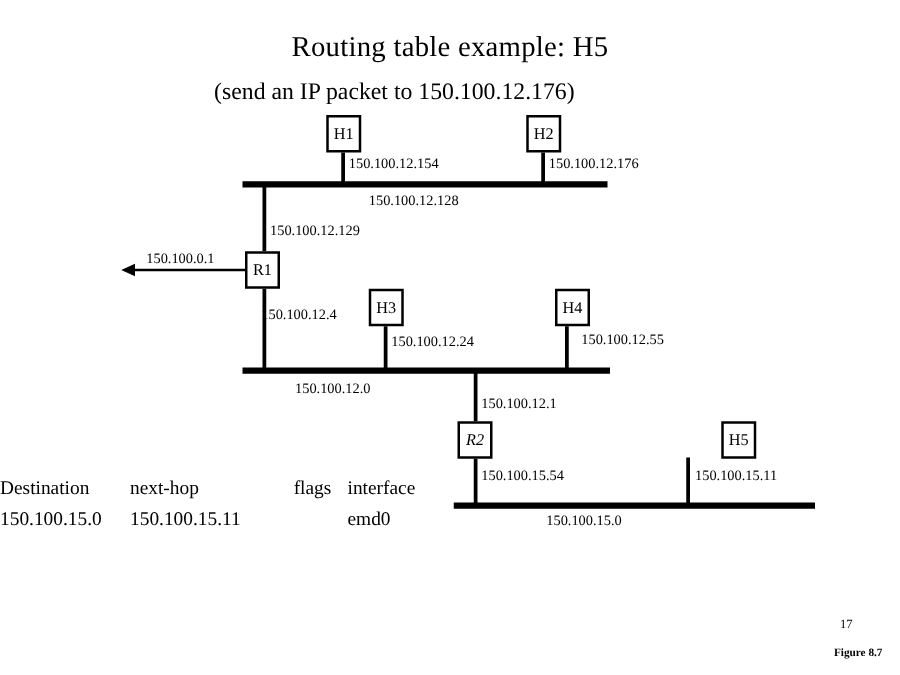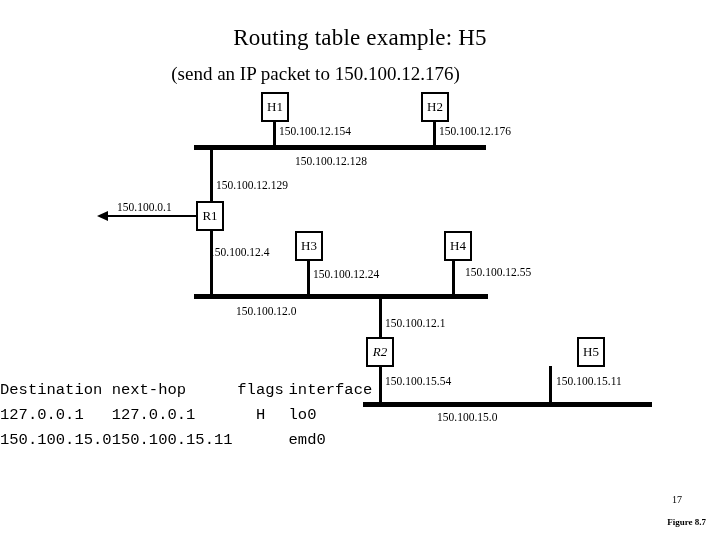--- a/index.html
+++ b/index.html
@@ -110,21 +110,20 @@
     line-height: 25px;
     border-collapse: collapse;
   }
   .rtable td, .rtable th {
     padding: 0;
     margin: 16px;
     font-weight: normal;
     text-align: left;
     vertical-align: top;
     white-space: nowrap;
-    font-family: Liberation Mono, monospace;
   }
   .col-dest  { width: 104px; }
   .col-next  { width: 118px; }
   .col-flags { width: 56px; text-align: center !important; }
   .col-intf  { width: 70px; text-align: left; }
 
   
   .page-num {
     position: absolute;
     right: 38px;
@@ -215,26 +214,20 @@
     <thead>
       <tr>
         <th class="col-dest">Destination</th>
         <th class="col-next">next-hop</th>
         <th class="col-flags">flags</th>
         <th class="col-intf">interface</th>
       </tr>
     </thead>
     <tbody>
       <tr>
-        <td class="col-dest">127.0.0.1</td>
-        <td class="col-next">127.0.0.1</td>
-        <td class="col-flags">H</td>
-        <td class="col-intf">lo0</td>
-      </tr>
-      <tr>
         <td class="col-dest">150.100.15.0</td>
         <td class="col-next">150.100.15.11</td>
         <td class="col-flags"></td>
         <td class="col-intf">emd0</td>
       </tr>
     </tbody>
   </table>
 
   <div class="page-num">17</div>
   <div class="fig-label">Figure 8.7</div>

